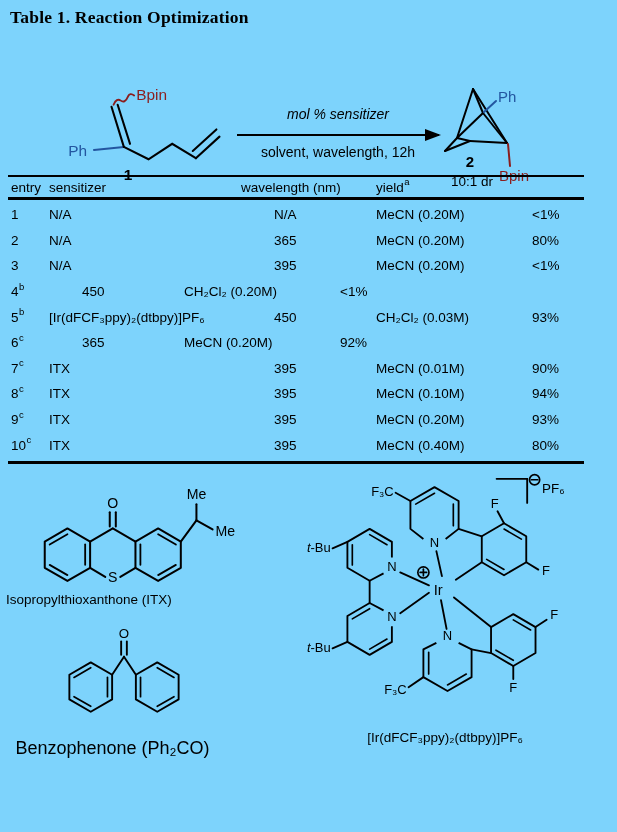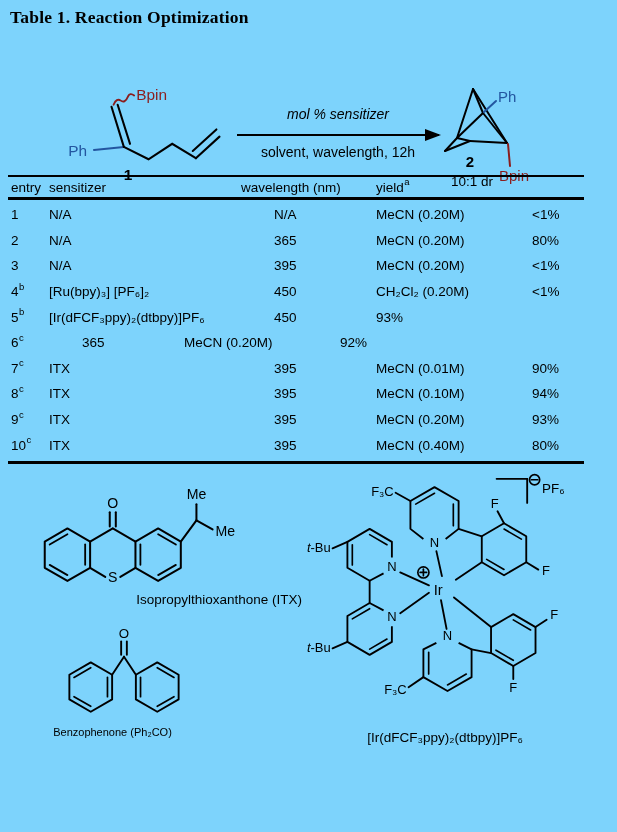--- a/index.html
+++ b/index.html
@@ -41,23 +41,23 @@
   .c-sens{width:192px;}
   .c-wave{width:135px;}
   .c-solv{width:156px;}
   .c-yield{flex:1;}
   .trow .c-wave{padding-left:33px;}
   sup.tsup{font-size:9.5px;position:relative;top:-1px;margin-left:.5px;line-height:0;}
 
   
   .structs{position:absolute;left:0;top:462px;width:617px;height:292px;}
   .svg-itx{position:absolute;left:25px;top:4px;}
-  .itx-caption{position:absolute;left:12px;top:130px;width:290px;text-align:right;font-size:13.5px;}
+  .itx-caption{position:absolute;left:6px;top:130px;width:290px;text-align:left;font-size:13.5px;}
   .svg-bp{position:absolute;left:48px;top:154px;}
-  .bp-caption{position:absolute;left:0;top:264px;width:225px;text-align:center;font-size:11px;}
+  .bp-caption{position:absolute;left:0;top:276px;width:225px;text-align:center;font-size:18px;}
   .svg-ir{position:absolute;left:288px;top:2px;}
   .ir-caption{position:absolute;left:295px;top:268px;width:300px;text-align:center;font-size:13.5px;}
 
   
   .footnote{position:absolute;left:8px;top:752px;width:601px;
             font-family:"Liberation Serif","DejaVu Serif",serif;font-size:14.8px;line-height:1.52;
             text-align:justify;}
   sup.fn-sup{font-size:10.5px;line-height:0;}
   sup.fn-sup.it{font-style:italic;}
 </style>
@@ -138,29 +138,29 @@
     </div>
         <div class="trow">
       <span class="c-entry">3</span>
       <span class="c-sens">N/A</span>
       <span class="c-wave">395</span>
       <span class="c-solv">MeCN (0.20M)</span>
       <span class="c-yield">&lt;1%</span>
     </div>
         <div class="trow">
       <span class="c-entry">4<sup class="tsup">b</sup></span>
-      <span class="c-sens">[Ru(bpy)₃] [PF₆]₂</span>
       <span class="c-wave">450</span>
       <span class="c-solv">CH₂Cl₂ (0.20M)</span>
       <span class="c-yield">&lt;1%</span>
     </div>
         <div class="trow">
       <span class="c-entry">5<sup class="tsup">b</sup></span>
       <span class="c-sens">[Ir(dFCF₃ppy)₂(dtbpy)]PF₆</span>
       <span class="c-wave">450</span>
+      <span class="c-solv">CH₂Cl₂ (0.03M)</span>
       <span class="c-yield">93%</span>
     </div>
         <div class="trow">
       <span class="c-entry">6<sup class="tsup">c</sup></span>
       <span class="c-wave">365</span>
       <span class="c-solv">MeCN (0.20M)</span>
       <span class="c-yield">92%</span>
     </div>
         <div class="trow">
       <span class="c-entry">7<sup class="tsup">c</sup></span>

